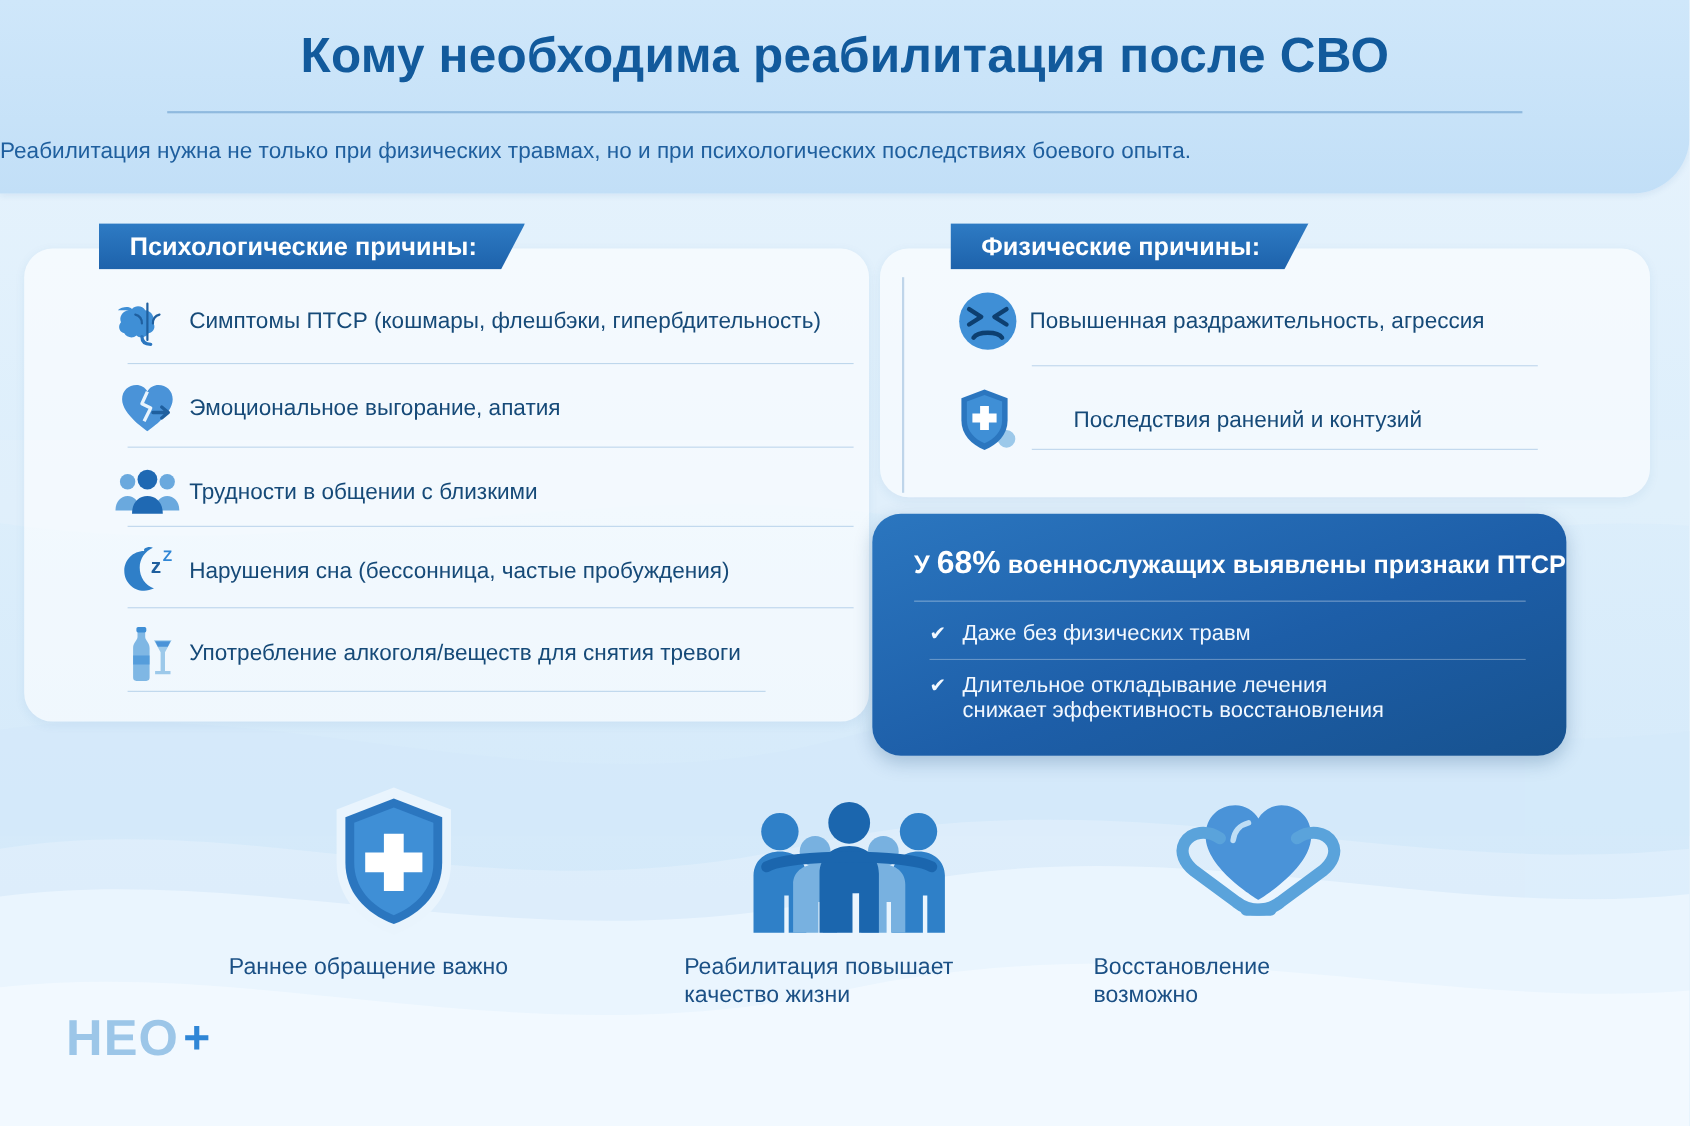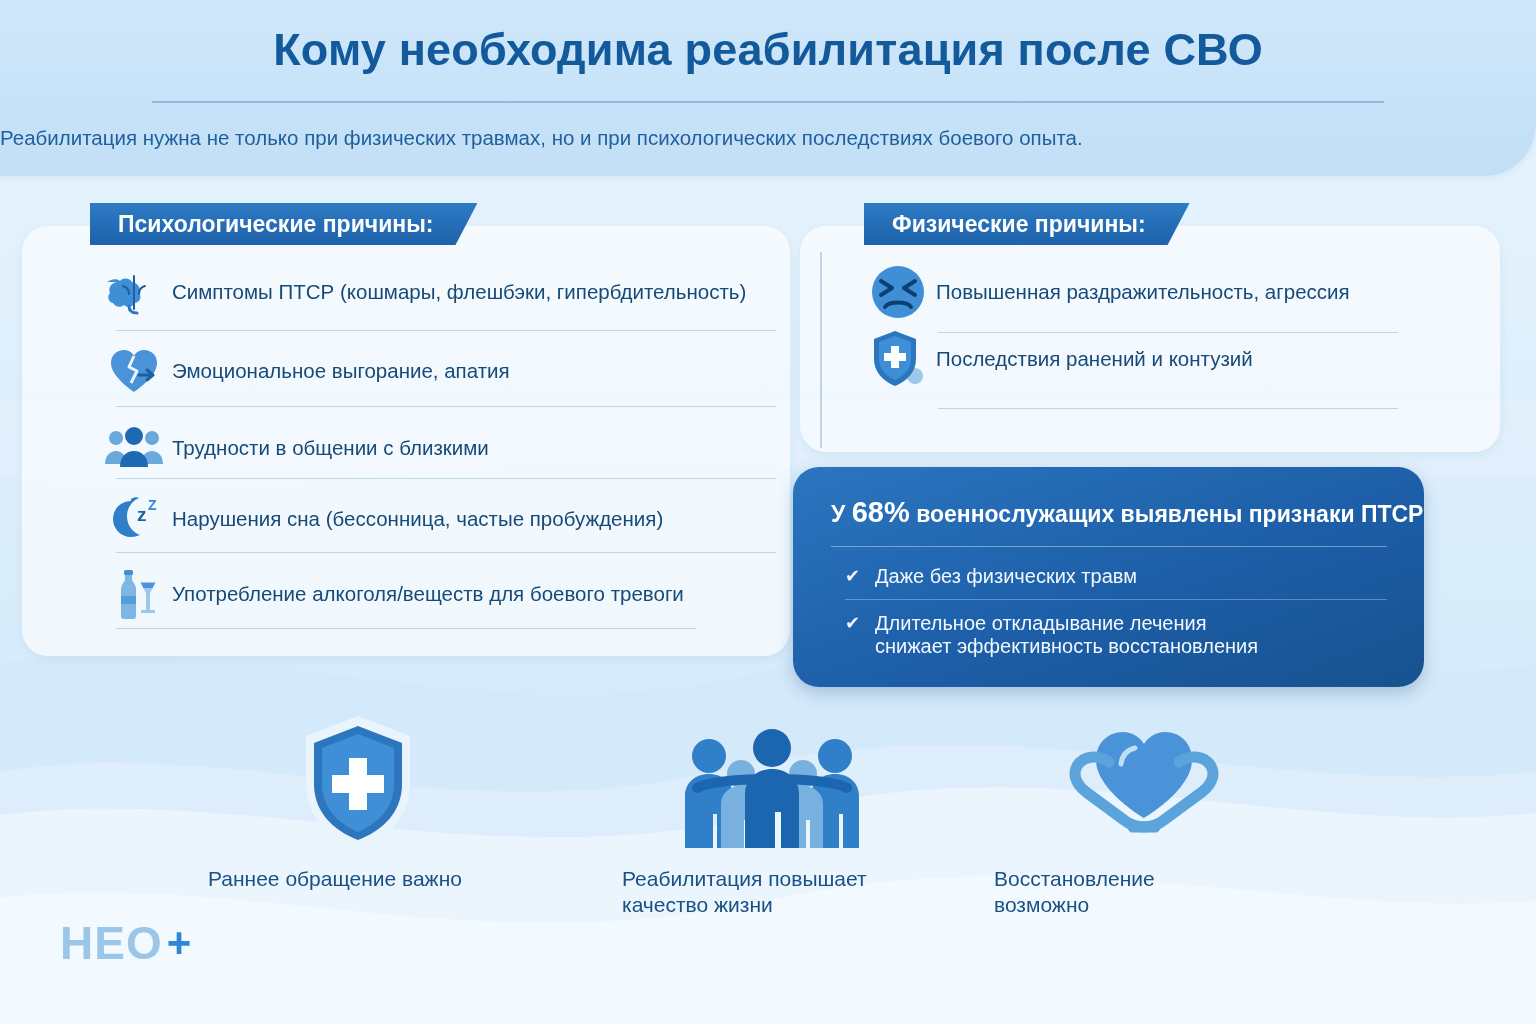--- a/index.html
+++ b/index.html
@@ -137,21 +137,21 @@
   #row-p4 { left: 96px; top: 564px; width: 690px; }
 
   #rule-p0 { left: 116px; top: 330px; width: 660px; }
   #rule-p1 { left: 116px; top: 406px; width: 660px; }
   #rule-p2 { left: 116px; top: 478px; width: 660px; }
   #rule-p3 { left: 116px; top: 552px; width: 660px; }
   #rule-p4 { left: 116px; top: 628px; width: 580px; }
 
   
   #row-f0 { left: 860px; top: 262px; width: 620px; }
-  #row-f1 { left: 860px; top: 329px; width: 620px; }
+  #row-f1 { left: 860px; top: 352px; width: 620px; gap: 40px; }
   #rule-f0 { left: 938px; top: 332px; width: 460px; }
   #rule-f1 { left: 938px; top: 408px; width: 460px; }
 
   
   #stat-card {
     position: absolute;
     left: 793px;
     top: 467px;
     width: 631px;
     height: 220px;
@@ -337,21 +337,21 @@
   <div class="row" id="row-p4">
     <div class="icon">
       <svg width="56" height="56" viewBox="0 0 56 56">
         <path d="M19 6h7v7c0 3 4 5 4 10v27c0 2-1 3-3 3h-9c-2 0-3-1-3-3V23c0-5 4-7 4-10z" fill="#7fb7e4"></path>
         <rect x="18" y="4" width="9" height="5" rx="1.5" fill="#3f8fd6"></rect>
         <path d="M15 30h15v8H15z" fill="#3f8fd6" opacity=".65"></path>
         <path d="M34 16h16l-6 11v17h5v3H35v-3h5V27z" fill="#9cc9ea"></path>
         <path d="M35 17h14l-2.5 5h-9z" fill="#4a93d8"></path>
       </svg>
     </div>
-    <div class="txt">Употребление алкоголя/веществ для боевого тревоги</div>
+    <div class="txt">Употребление алкоголя/веществ для снятия тревоги</div>
   </div>
   <div class="row-rule" id="rule-p4"></div>
 
   <div class="row" id="row-f0">
     <div class="icon">
       <svg width="60" height="58" viewBox="0 0 60 58">
         <circle cx="30" cy="29" r="26" fill="#3f8fd6"></circle>
         <path d="M13 18l11 7-11 7M47 18l-11 7 11 7" stroke="#0d3f70" stroke-width="4" fill="none" stroke-linecap="round" stroke-linejoin="round"></path>
         <path d="M17 44c4-6 22-6 26 0" stroke="#0d3f70" stroke-width="4" fill="none" stroke-linecap="round"></path>
       </svg>

